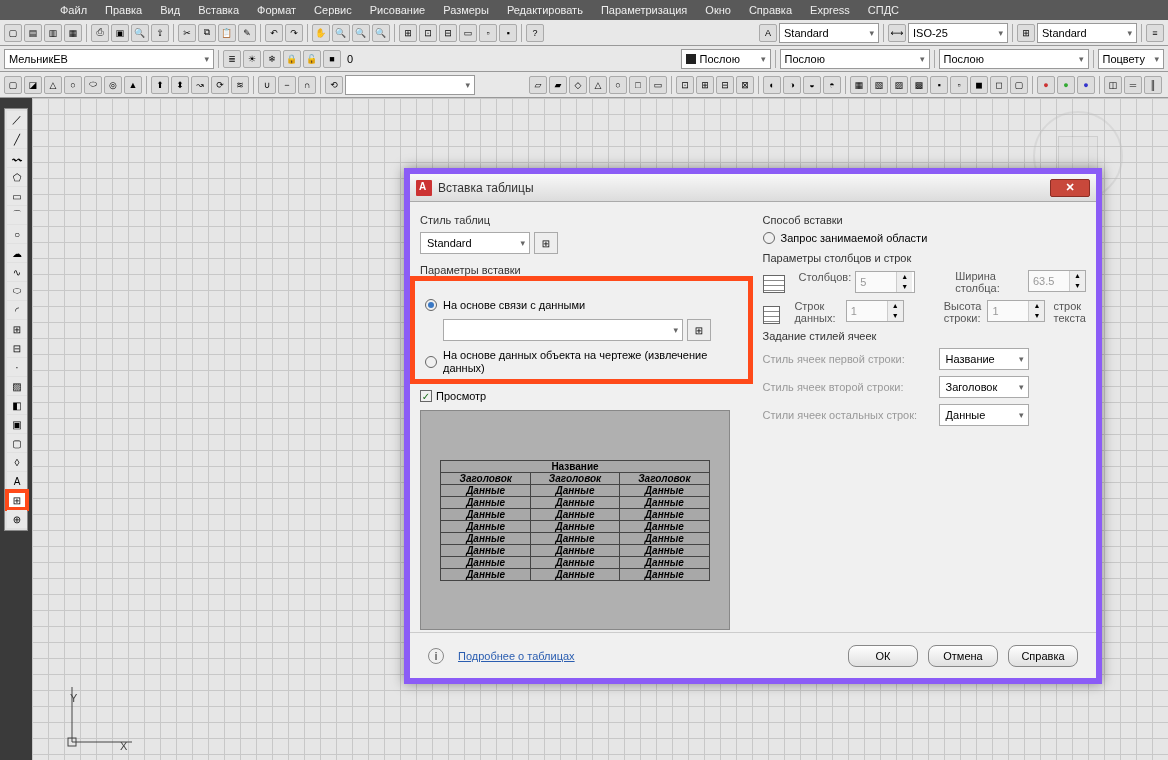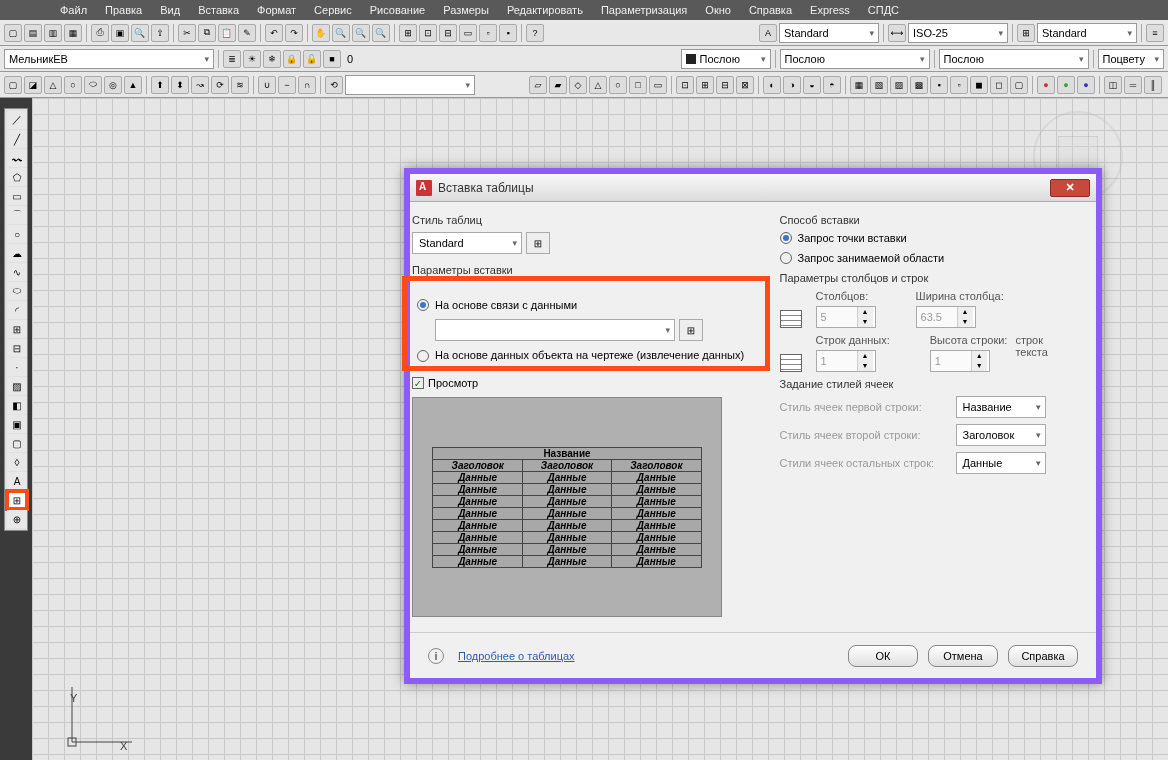--- a/index.html
+++ b/index.html
@@ -29,21 +29,21 @@
 .axes .x { position: absolute; bottom: 0; left: 58px; }
 .axes-svg { position: absolute; left: 0; bottom: 0; }
 
 .dialog { position: absolute; left: 404px; top: 168px; width: 698px; height: 516px; background: #f0f0f0; border: 6px solid #8b5cf6; box-shadow: 0 0 12px rgba(0,0,0,.4); }
 .titlebar { height: 28px; background: linear-gradient(#f8f8f8, #dcdcdc); display: flex; align-items: center; padding: 0 6px; border-bottom: 1px solid #aaa; }
 .titlebar .ico { width: 16px; height: 16px; background: #c33; border-radius: 1px; margin-right: 6px; position: relative; }
 .titlebar .ico::after { content:'A'; color:#fff; font-size:10px; font-weight:bold; position:absolute; left:3px; top:1px;}
 .titlebar .title { flex: 1; color: #333; font-size: 12px; }
 .closebtn { width: 40px; height: 18px; background: #c8483b; color: #fff; border: 1px solid #8a2e25; border-radius: 2px; display: flex; align-items: center; justify-content: center; font-weight: bold; }
 
-.dlg-body { padding: 12px 2px; display: flex; gap: 20px; height: 444px; }
+.dlg-body { padding: 12px 10px; display: flex; gap: 20px; height: 444px; }
 .col { flex: 1; }
 .group-label { color: #333; margin-bottom: 6px; }
 .combo { height: 22px; border: 1px solid #aaa; background: #fff; padding: 0 16px 0 6px; display: flex; align-items: center; position: relative; width: 110px; }
 .combo::after { content: '▾'; position: absolute; right: 4px; font-size: 9px; color: #666; }
 .combo.wide { width: 240px; }
 .icon-btn { width: 24px; height: 22px; border: 1px solid #aaa; background: #eee; display: inline-flex; align-items: center; justify-content: center; font-size: 10px; margin-left: 4px; }
 .row { display: flex; align-items: center; margin-bottom: 8px; }
 .radio { width: 12px; height: 12px; border: 1px solid #666; border-radius: 50%; margin-right: 6px; display: inline-flex; align-items: center; justify-content: center; flex-shrink:0; }
 .radio.checked::after { content: ''; width: 6px; height: 6px; background: #3a78c4; border-radius: 50%; }
 .check { width: 12px; height: 12px; border: 1px solid #666; margin-right: 4px; display: inline-flex; align-items: center; justify-content: center; }
@@ -56,21 +56,21 @@
 .preview-table th, .preview-table td { border: 1px solid #444; padding: 0 18px; font-size: 10px; background: #a8a8a8; text-align:center;}
 .preview-table .title-row th { background: #a8a8a8; font-weight: bold; font-style: normal; }
 .preview-table .hdr-row th { font-style: italic; font-weight: bold; }
 .preview-table td { font-style: italic; font-weight: bold;}
 
 .spin { display: flex; border: 1px solid #aaa; height: 22px; width: 60px; background:#fff;}
 .spin input { border: none; width: 40px; padding: 0 4px; font-size:11px; }
 .spin .arrows { width: 16px; display: flex; flex-direction: column; border-left: 1px solid #ccc; }
 .spin .arrows span { flex: 1; font-size: 7px; text-align: center; background: #eee; cursor: default; line-height:10px;}
 .field-row { display: flex; align-items: center; gap: 40px; margin-bottom: 6px; margin-top:4px;}
-.field-col { display: flex; flex-direction: column; gap: 4px; }
+.field-col { display: flex; flex-direction: row; gap: 4px; }
 .field-col label { color: #555; font-size:11px; }
 .disabled { color: #999; }
 
 .grid-icon { width: 22px; height: 18px; border: 1px solid #666; display: inline-block; margin-right: 8px; position:relative; background: repeating-linear-gradient(#fff, #fff 4px, #888 4px, #888 5px), repeating-linear-gradient(90deg, #fff, #fff 5px, #888 5px, #888 6px); }
 
 .style-row { display: flex; align-items: center; margin-bottom: 6px; gap: 6px; }
 .style-row label { width: 170px; color: #999; }
 
 .dlg-footer { position: absolute; bottom: 0; left: 0; right: 0; height: 46px; border-top: 1px solid #ccc; display: flex; align-items: center; padding: 0 18px; gap: 10px; }
 .dlg-footer .info-ico { width: 16px; height: 16px; border: 1px solid #888; border-radius: 50%; text-align: center; font-weight: bold; color: #666; margin-right: 4px; line-height:14px; }
@@ -359,24 +359,20 @@
                 <td>Данные</td>
               </tr>
         </tbody>
           </table>
       </div>
     </div>
 
     <div class="col" style="flex:0.95">
       <div class="group-label">Способ вставки</div>
       <div class="row">
-          <span class="radio checked"></span>
-          <span>Запрос точки вставки</span>
-        </div>
-      <div class="row">
           <span class="radio"></span>
           <span>Запрос занимаемой области</span>
         </div>
 
       <div class="group-label" style="margin-top:8px">Параметры столбцов и строк</div>
       <div class="field-row">
         <div style="display:flex;align-items:flex-end;gap:6px">
           <span class="grid-icon"></span>
           <div class="field-col">
             <label>Столбцов:</label>

